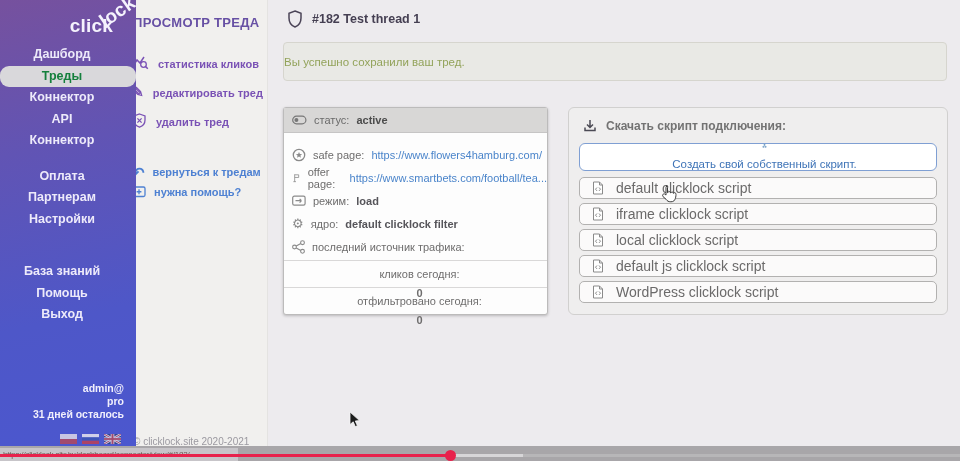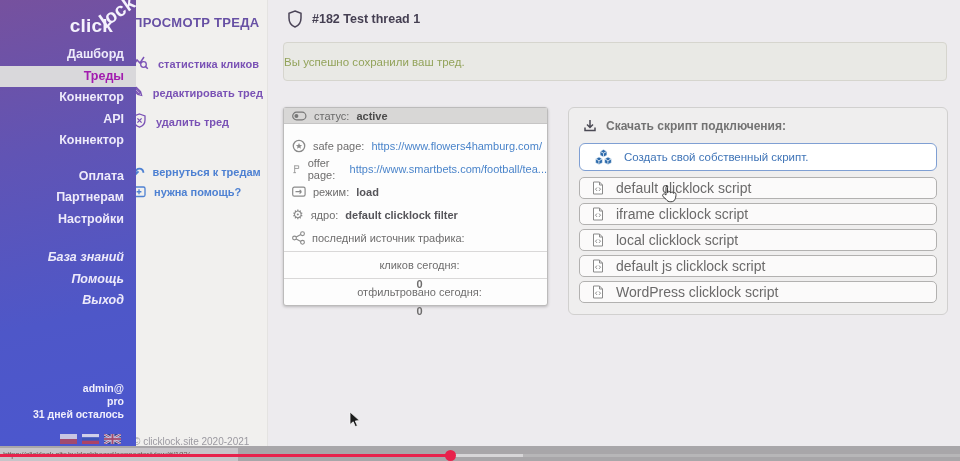--- a/index.html
+++ b/index.html
@@ -5,24 +5,24 @@
   * { margin:0; padding:0; box-sizing:border-box; }
   html,body { width:960px; height:461px; overflow:hidden; font-family:"Liberation Sans", sans-serif; background:#edebee; position:relative; }
 
   
   .sidebar { position:absolute; left:0; top:0; width:136px; height:461px;
     background:linear-gradient(168deg,#76519e 0%,#6154b4 32%,#4e57c8 68%,#4b57cf 100%); z-index:5; }
   .logo { position:relative; height:44px; color:#f5f3fd; }
   .logo .p1 { position:absolute; top:15px; right:23px; font-size:19px; font-weight:bold; letter-spacing:.2px; }
   .logo .p2 { position:absolute; top:1px; right:-1px; font-size:19px; font-weight:bold; transform:rotate(-35deg); letter-spacing:.2px; }
   .snav { list-style:none; }
-  .snav li { text-align:right; padding-right:12px; height:21.5px; line-height:21.5px; font-size:12.5px; font-weight:bold; color:#edeafa; cursor:pointer; }
-  .snav li.active { background:#d9d8db; color:#a21caf; }
+  .snav li { text-align:center; padding-right:12px; height:21.5px; line-height:21.5px; font-size:12.5px; font-weight:bold; color:#edeafa; cursor:pointer; }
+  .snav li.active { background:#d9d8db; color:#15803d;border-radius:9px; }
   .gap1 { margin-top:14px; }
-  .gap2 { margin-top:17px;font-style:italic; }
+  .gap2 { margin-top:31px; }
   .account { position:absolute; right:12px; bottom:40px; text-align:right; color:#f1effc; font-size:10.5px; font-weight:bold; line-height:13px; }
   .flags { position:absolute; right:15px; bottom:17px; display:flex; gap:5px; }
   .flag { width:17px; height:10px; display:block; cursor:pointer; opacity:.85; }
 
   
   .submenu { position:absolute; left:115px; top:0; width:153px; height:461px; background:#f1f0ee; border-right:1px solid rgba(0,0,0,.05); z-index:4; }
   .submenu-title { padding:15px 0 0 18px; font-size:13px; font-weight:bold; color:#6750a4; letter-spacing:.3px; }
   .actions { margin-top:11px; list-style:none; }
   .actions li { display:flex; align-items:flex-end; gap:9px; padding-left:17px; height:29px; color:#7a52b5; font-size:11px; font-weight:bold; cursor:pointer; }
   .sublinks { margin-top:34px; list-style:none; }
@@ -30,33 +30,33 @@
   .pencil { font-size:14px; line-height:14px; color:#7a52b5; }
   .undo-glyph { font-size:15px; line-height:13px; color:#4d80d2; font-weight:bold; }
   .submenu-footer { position:absolute; left:18px; bottom:14px; font-size:10px; color:#9b99a0; }
 
   
   .main-title-row { position:absolute; left:287px; top:10px; display:flex; align-items:center; gap:9px; z-index:2; }
   .main-title { font-size:12.5px; font-weight:bold; color:#453f52; }
   .alert { position:absolute; left:283px; top:42px; width:664px; height:39px; background:#e9e9e5; border:1px solid #d6d5ce; border-radius:4px; display:flex; align-items:center; font-size:11.5px; color:#93a35b; z-index:2; }
 
   .status-card { position:absolute; left:283px; top:107px; width:265px; background:#fdfdfd; border:1px solid #bcbbbb; border-radius:3px; box-shadow:0 1px 3px rgba(0,0,0,.22); z-index:2; }
-  .card-header { height:16px; background:#d8d7d6; border-bottom:1px solid #c6c5c5; display:flex; align-items:center; gap:7px; padding-left:8px; font-size:11px; color:#6a6a6a; }
+  .card-header { height:25px; background:#d8d7d6; border-bottom:1px solid #c6c5c5; display:flex; align-items:center; gap:7px; padding-left:8px; font-size:11px; color:#6a6a6a; }
   .card-header b { color:#4c4c4c; font-weight:bold; }
   .card-row { height:23px; display:flex; align-items:center; gap:7px; padding-left:8px; font-size:11px; color:#6e6d6d; }
   .card-row a { color:#4a84ca; text-decoration:none; cursor:pointer; }
   .card-row b { color:#56555a;text-align:right; }
   .card-rows { padding:10px 0 2px 0; }
   .card-sep { border-top:1px solid #d9d8d8; }
   .counter-row { height:27px; display:flex; align-items:center; gap:7px; padding-left:8px; font-size:11px; color:#6e6d6d;flex-direction:column; }
   .gear-glyph { font-size:13px; line-height:13px; color:#8a8a8a; }
 
   .scripts-panel { position:absolute; left:568px; top:107px; width:380px; height:208px; background:#efeeee; border:1px solid #d1d0cf; border-radius:6px; z-index:2; }
   .panel-header { display:flex; align-items:center; gap:9px; padding:11px 0 0 14px; font-size:12px; font-weight:bold; color:#737373; }
-  .create-btn { margin:10px auto 6px auto; width:358px; height:28px; background:#ffffff; border:1px solid #7f9fd3; border-radius:6px; display:flex; align-items:center; gap:10px; padding-left:13px; color:#3f74b7; font-size:11.5px; cursor:pointer; }
+  .create-btn { margin:10px auto 6px auto; width:358px; height:28px; background:#ffffff; border:1px solid #7f9fd3; border-radius:6px; display:flex; align-items:center; gap:10px; padding-left:13px; color:#3f74b7; font-size:11.5px; cursor:pointer;flex-direction:column; }
   .script-btn { margin:0 auto 4px auto; width:358px; height:22px; background:#fbfafa; border:1px solid #b2b1b0; border-radius:5px; display:flex; align-items:center; gap:12px; padding-left:12px; color:#6b6a6a; font-size:14px; cursor:pointer; }
 
   
   .cursor-arrow { position:absolute; left:349px; top:411px; z-index:60; }
   .cursor-hand { position:absolute; left:660px; top:184px; z-index:60; }
 
   
   .video-strip { position:absolute; left:0; bottom:0; width:960px; height:15px; background:#a8a6a9; z-index:50; }
   .url-tooltip { position:absolute; left:0; top:2px; width:238px; height:13px; background:#c7c5c9; color:#6d5450; font-size:8px; line-height:13px; padding-left:3px; white-space:nowrap; overflow:hidden; letter-spacing:-.2px; z-index:1; }
   .progress-track { position:absolute; left:0; top:8px; width:100%; height:3px; background:#b7b6b8; z-index:2; }

